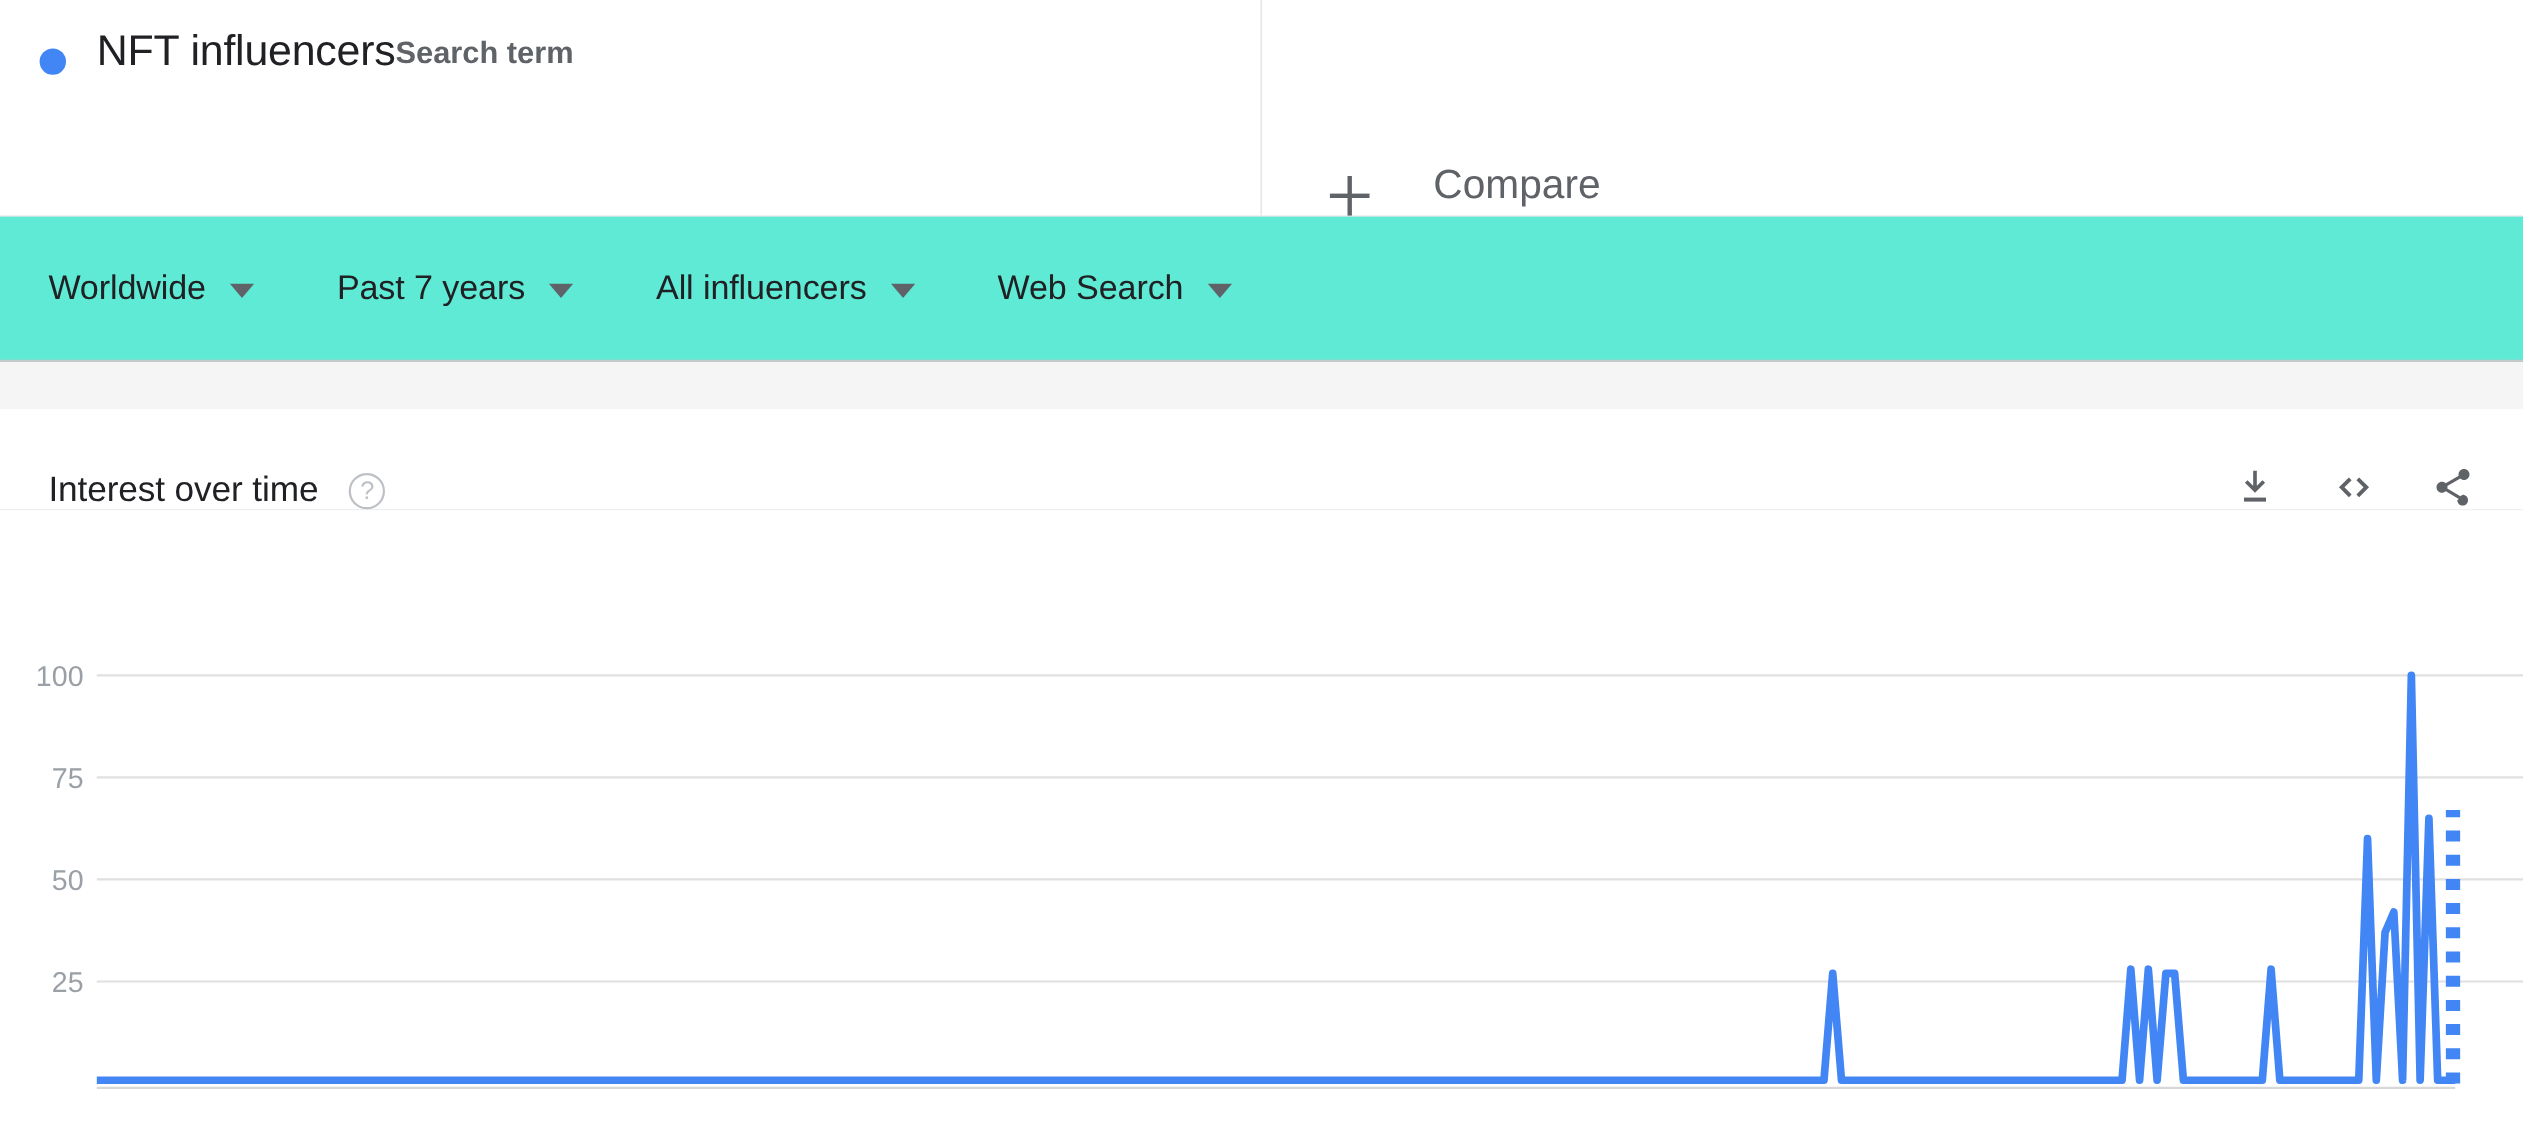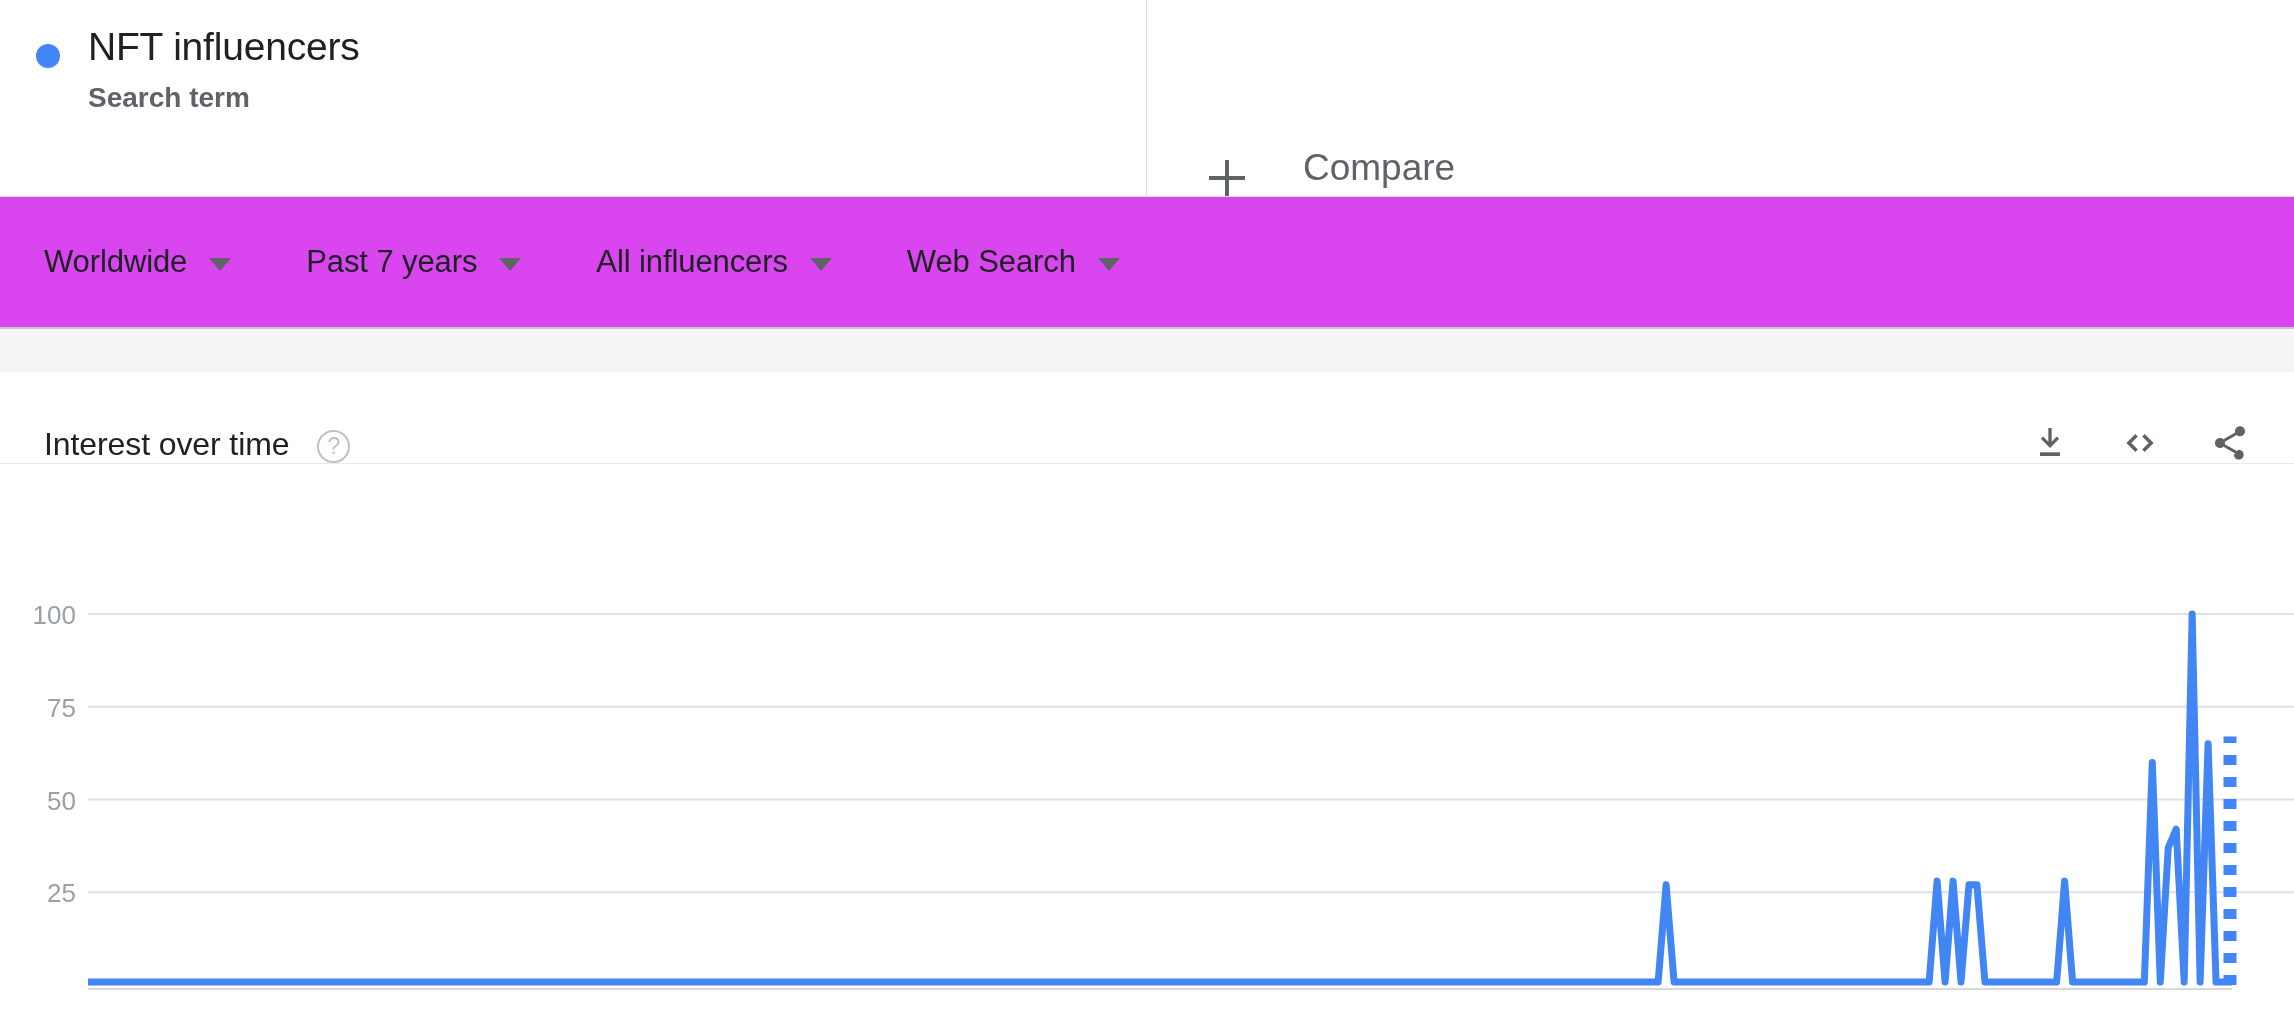--- a/index.html
+++ b/index.html
@@ -30,21 +30,21 @@
   }
   .term-dot {
     width: 24px;
     height: 24px;
     border-radius: 50%;
     background: #4285f4;
     margin-top: 22px;
     margin-right: 28px;
     flex: none;
   }
-  .term-texts { display: flex; flex-direction: column; }
+  .term-texts { display: flex; flex-direction: row; }
   .term-title {
     font-size: 39px;
     line-height: 50px;
     color: #202124;
     font-weight: 400;
     letter-spacing: -0.2px;
   }
   .term-sub {
     font-size: 28px;
     line-height: 34px;
@@ -81,21 +81,21 @@
     font-weight: 400;
   }
 
   
   .filter-bar {
     position: relative;
     height: 132px;
     display: flex;
     align-items: center;
     padding-left: 44px;
-    background: #d946ef;
+    background: #5eead4;
     border-bottom: 2px solid #c6c8ca;
   }
   .filter-item {
     display: flex;
     align-items: center;
     margin-right: 75px;
     cursor: pointer;
     white-space: nowrap;
   }
   .filter-label {

